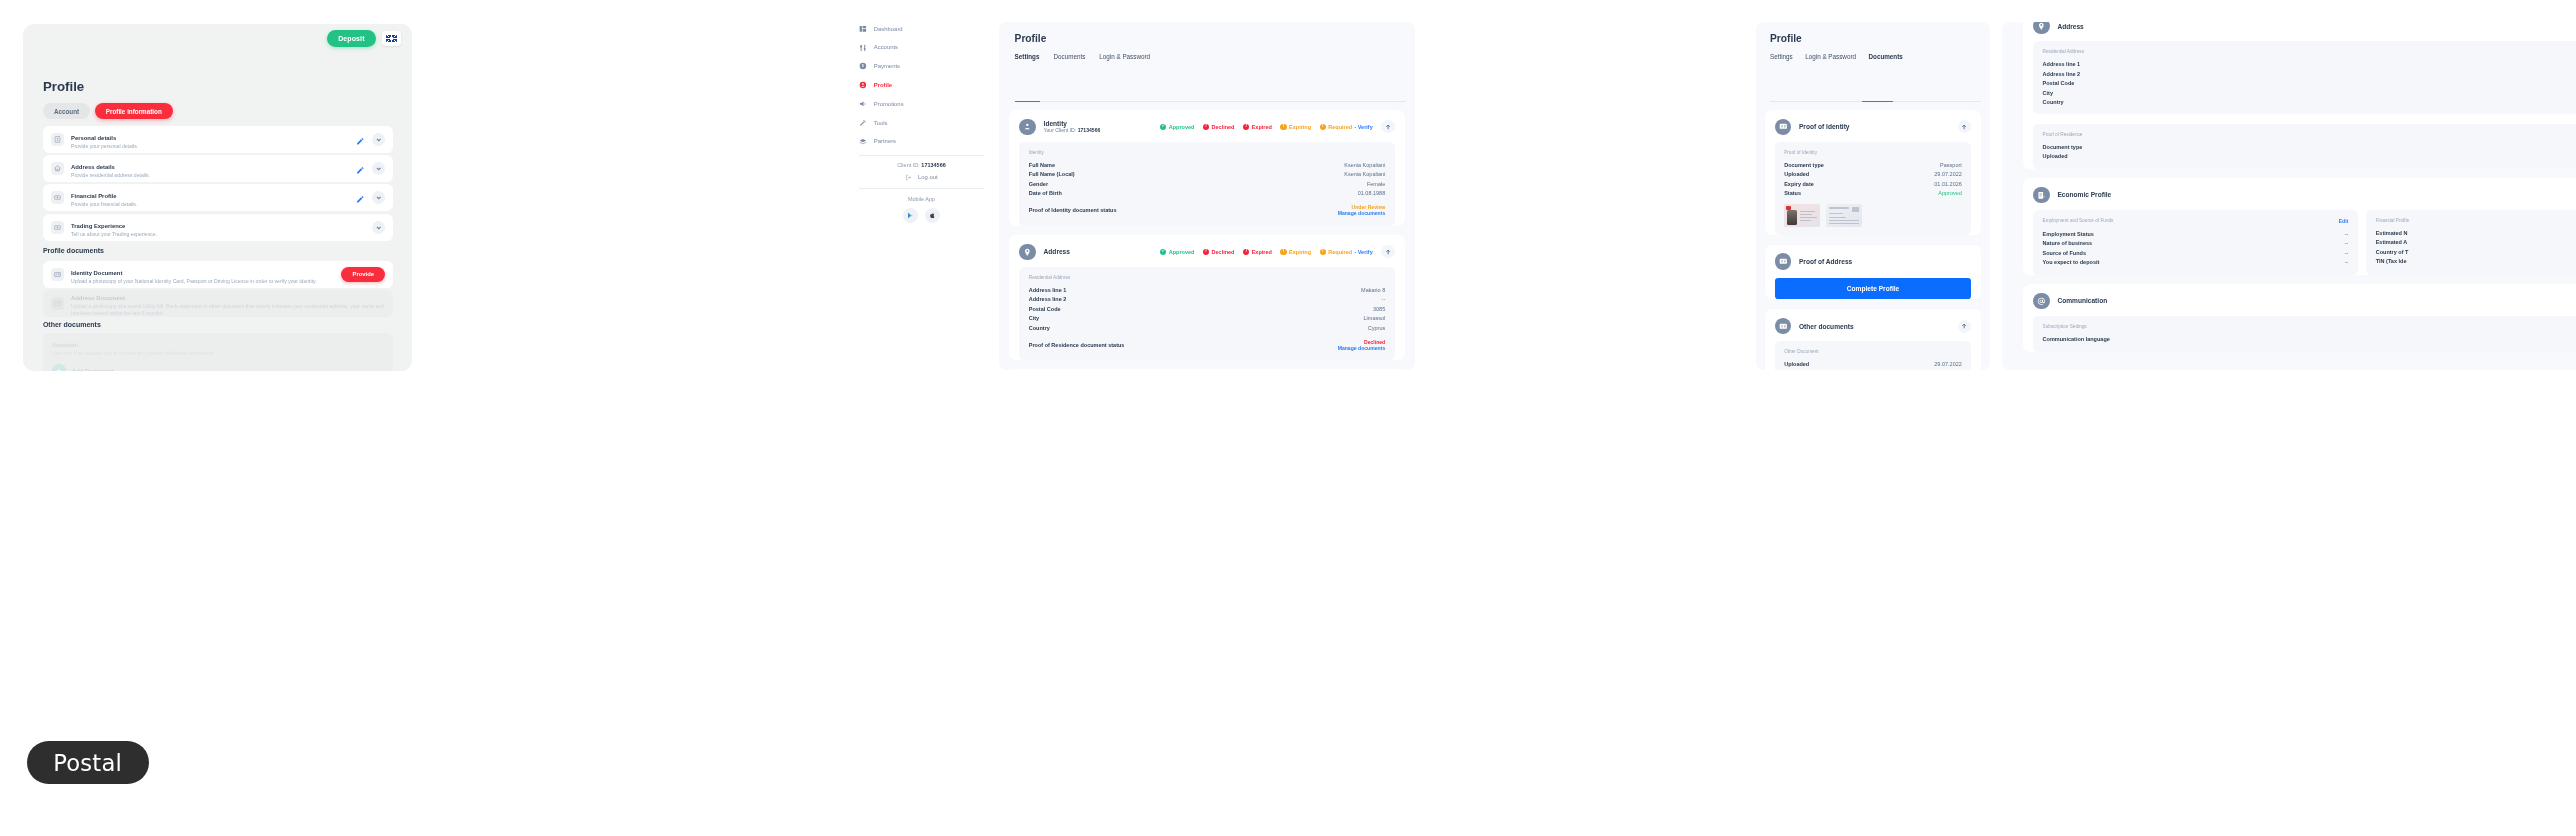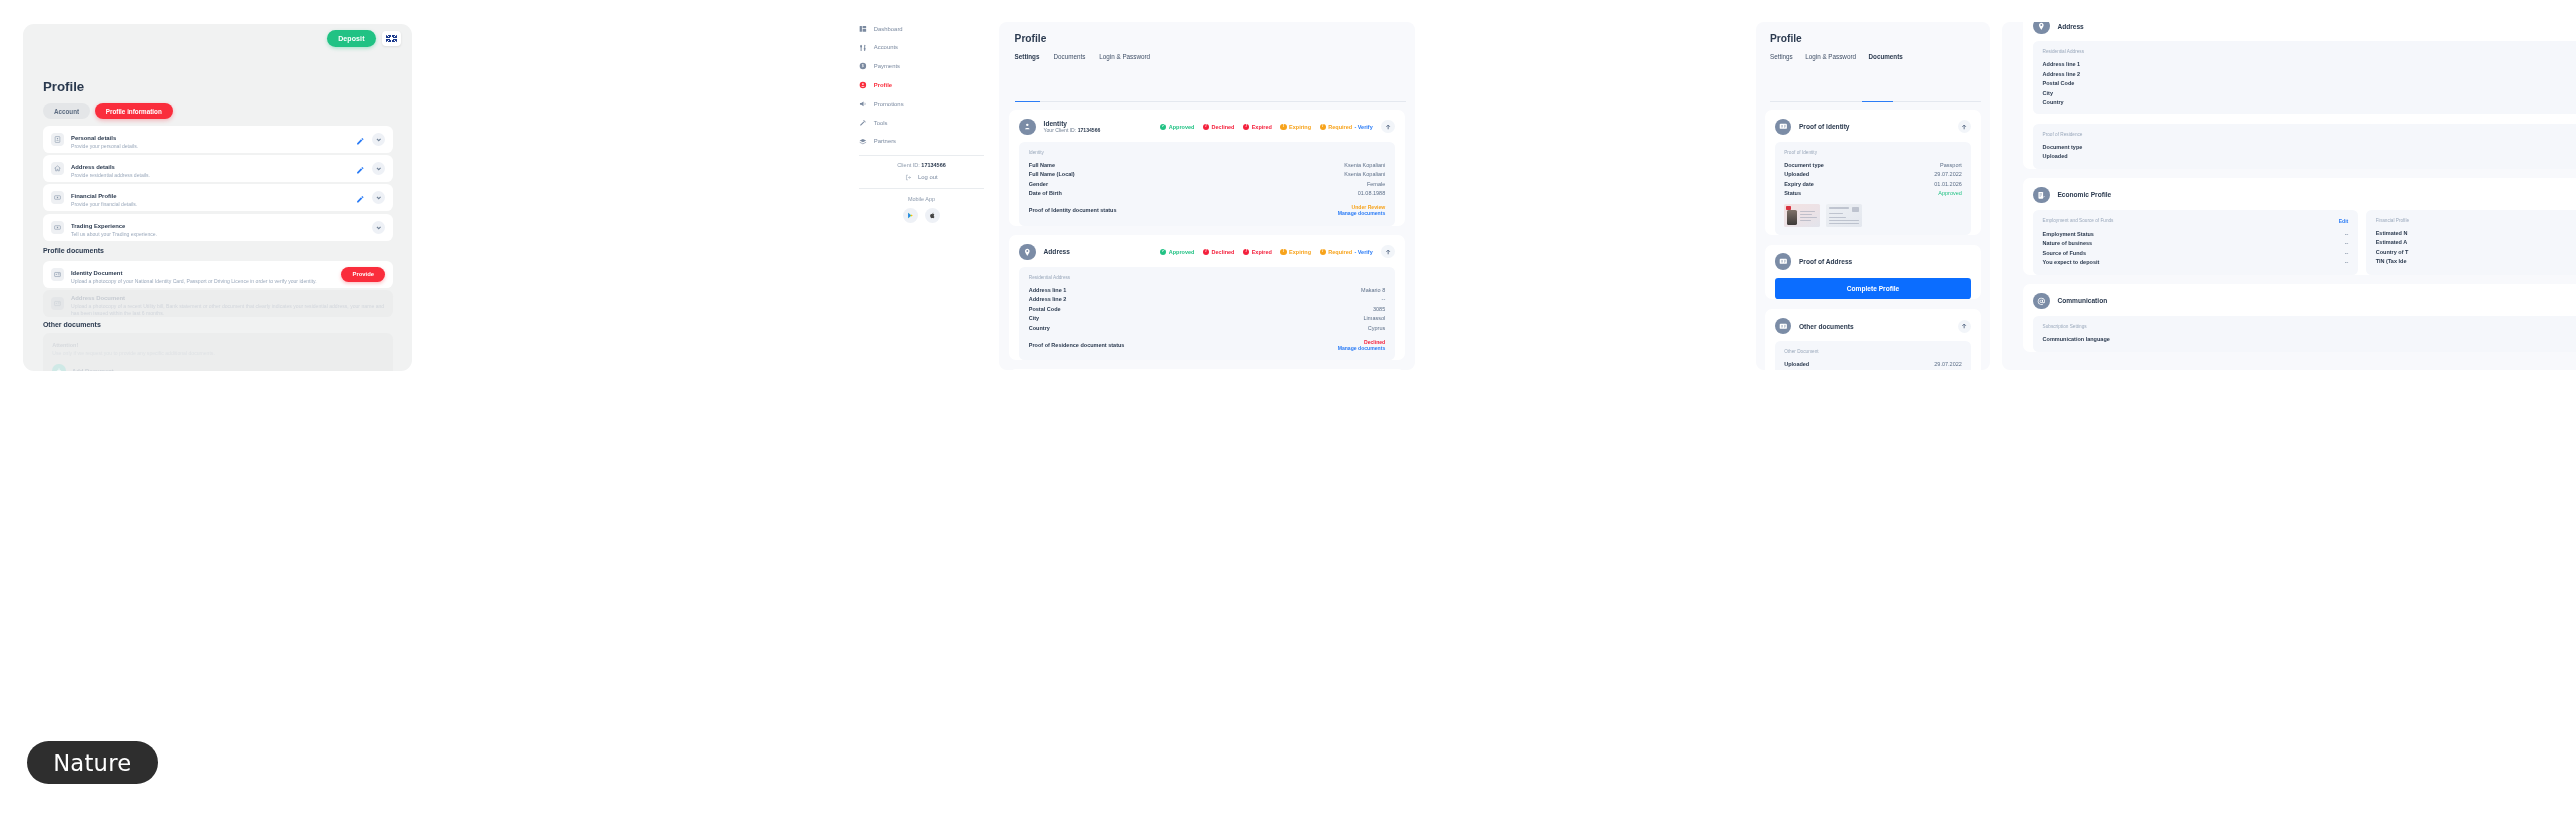--- a/index.html
+++ b/index.html
@@ -320,21 +320,21 @@
     <div class="attn-box" style="top:309px;">
       <div class="attn-t">Attention!</div>
       <div class="attn-s">Use only if we request you to provide any specific additional documents.</div>
       <div class="adddoc">
         <span class="adddoc-circ">+</span>
         <span class="adddoc-l">Add Document</span>
       </div>
     </div>
   </div>
 
-  <div class="before-badge">Nature</div>
+  <div class="before-badge">Postal</div>
 
   <div class="p2">
     <div class="nav-item">
       <span class="nav-ico">
           <svg viewBox="0 0 24 24">
             <rect x="2" y="3" width="7" height="18" rx="1"></rect>
             <rect x="11" y="3" width="11" height="7" rx="1"></rect>
             <rect x="11" y="12" width="11" height="9" rx="1"></rect>
           </svg>
         </span>

